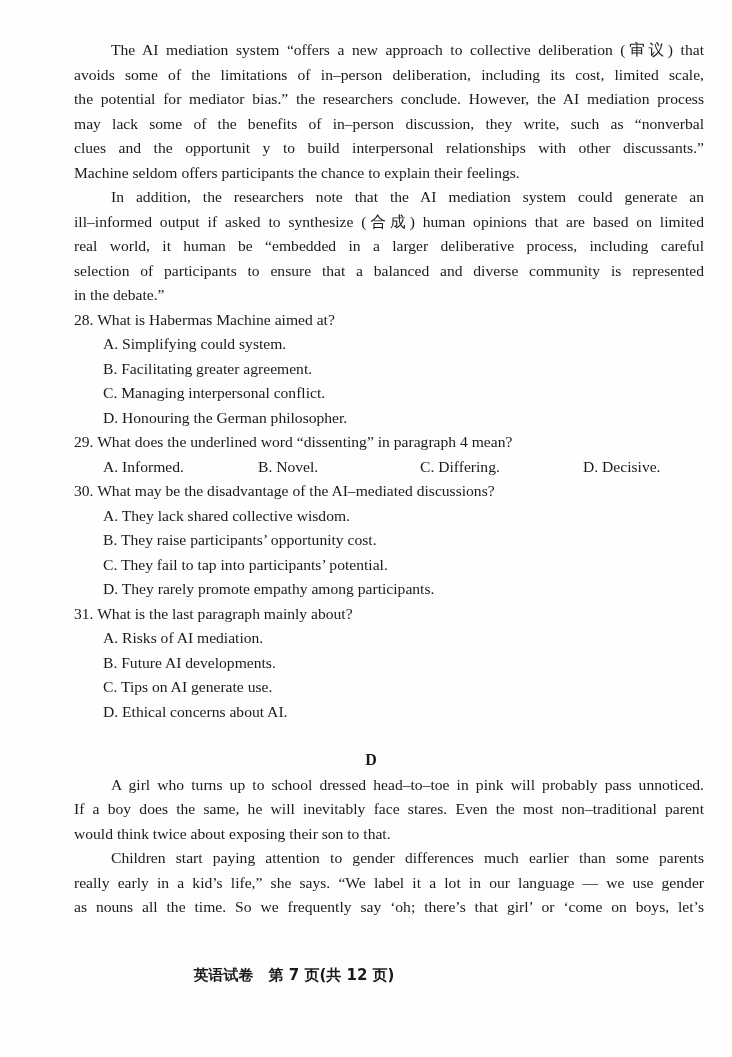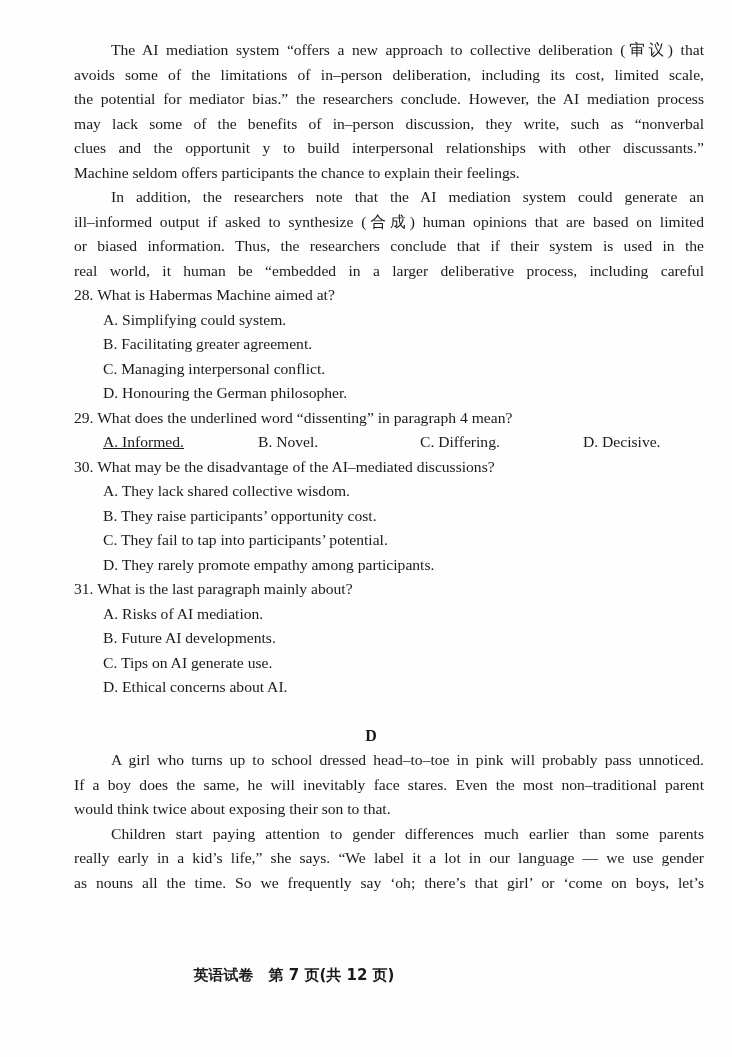--- a/index.html
+++ b/index.html
@@ -11,21 +11,21 @@
   .page { position: absolute; left: 38px; top: 38px; width: 666px; }
   .line {
     font-size: 15.6px; line-height: 24.5px; height: 24.5px;
     white-space: nowrap; overflow: visible; margin-left: 36px;
   }
   .justify { text-align: justify; text-align-last: justify; white-space: normal; }
   .indent { padding-left: 37px; }
   .opt { padding-left: 29px; }
   .q { }
   .opts-row { display: flex; padding-left: 29px; }
-  .opts-row span:nth-child(1) { width: 155px; text-decoration: underline; }
+  .opts-row span:nth-child(1) { width: 155px; }
   .opts-row span:nth-child(2) { width: 162px; }
   .opts-row span:nth-child(3) { width: 163px; }
   .section-title {
     text-align: center; font-weight: bold; font-size: 16px;
     line-height: 24.5px; height: 24.5px; margin-top: 24px;
   }
   .footer {
     position: absolute; top: 966px; left: 0; width: 588px;
     text-align: center; font-size: 15px; font-weight: bold;
     font-family: "DejaVu Sans", "Liberation Sans", sans-serif;
@@ -41,22 +41,23 @@
     <div class="line justify">avoids some of the limitations of in–person deliberation, including its cost, limited scale,</div>
     <div class="line justify">the potential for mediator bias.” the researchers conclude. However, the AI mediation process</div>
     <div class="line justify">may lack some of the benefits of in–person discussion, they write, such as “nonverbal</div>
     <div class="line justify">clues and the opportunit y to build interpersonal relationships with other discussants.”</div>
     <div class="line">Machine seldom offers participants the chance to explain their feelings.</div>
   </div>
 
   <div>
     <div class="line justify indent">In addition, the researchers note that the AI mediation system could generate an</div>
     <div class="line justify">ill–informed output if asked to synthesize (合成) human opinions that are based on limited</div>
-    <div class="line justify">or biased information. Thus, the researchers conclude that if their system is used in the</div>
     <div class="line justify">real world, it human be “embedded in a larger deliberative process, including careful</div>
+    <div class="line justify">selection of participants to ensure that a balanced and diverse community is represented</div>
+    <div class="line">in the debate.”</div>
   </div>
 
   <div>
     <div class="line q">
       <span>28.</span>
       <span>What is Habermas Machine aimed at?</span>
     </div>
     <div class="line opt">A. Simplifying could system.</div>
     <div class="line opt">B. Facilitating greater agreement.</div>
     <div class="line opt">C. Managing interpersonal conflict.</div>

